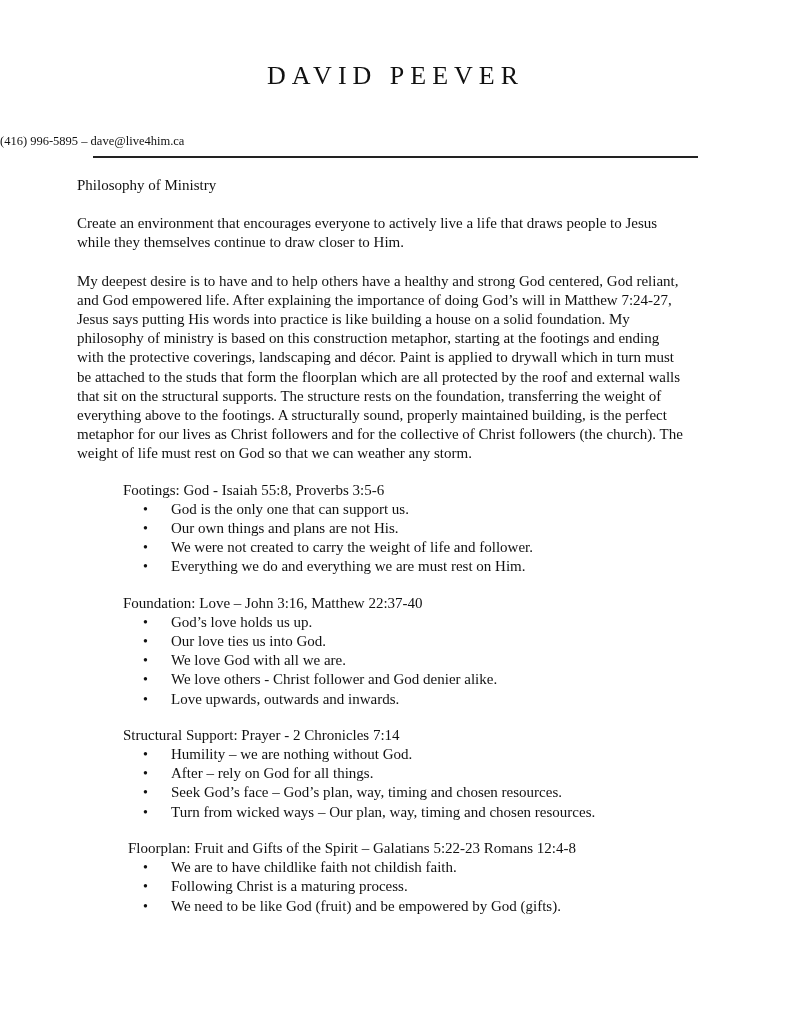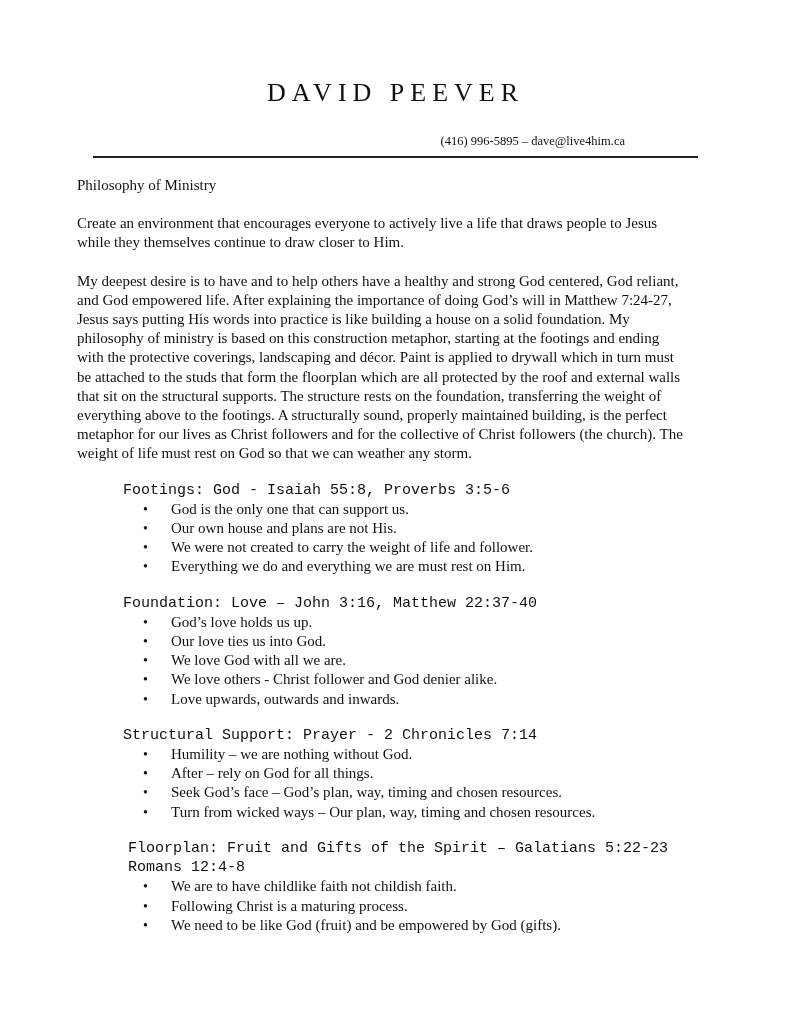--- a/index.html
+++ b/index.html
@@ -2,43 +2,43 @@
 <html><head>
   <meta charset="utf-8">
   <style>
     html, body { margin: 0; padding: 0; background: #ffffff; }
     body {
       width: 791px; height: 1023px; position: relative; overflow: hidden;
       font-family: "Liberation Serif", "DejaVu Serif", serif;
       color: #111111;
     }
     .name {
-      position: absolute; left: 0; width: 791px; top: 78px;
+      position: absolute; left: 0; width: 791px; top: 61px;
       text-align: center; font-size: 26px; letter-spacing: 6px;
       font-weight: normal; margin: 0;
     }
     .contact {
       position: absolute; left: 0; width: 625px; top: 134px;
-      text-align: right; font-size: 12.5px;
+      text-align: left; font-size: 12.5px;
     }
     .rule {
       position: absolute; left: 93px; width: 605px; top: 156px;
       height: 2px; background: #222222; border: 0; margin: 0;
     }
     .content {
       position: absolute; left: 77px; top: 176px; width: 610px;
       font-size: 15px; line-height: 19.2px;
     }
     .content p { margin: 0; }
     .heading { margin-bottom: 19px !important; }
     .intro { margin-bottom: 19px !important; }
     .body-para { margin-bottom: 17px !important; }
     .section { margin-left: 46px; margin-bottom: 17px; }
     .section.indent-more { margin-left: 51px; }
-    .section-title { margin: 0; font-family: Liberation Mono, monospace; }
+    .section-title { margin: 0; }
     .section ul { margin: 0; padding: 0; list-style: none; }
     .section li { position: relative; padding-left: 48px; }
     .section li .bullet {
       position: absolute; left: 20px; top: 0; font-size: 14px;
     }
   </style>
 </head>
 <body>
 
 <h1 class="name">DAVID PEEVER</h1>
@@ -47,21 +47,21 @@
 
 <div class="content">
   <p class="heading">Philosophy of Ministry</p>
   <p class="intro">Create an environment that encourages everyone to actively live a life that draws people to Jesus while they themselves continue to draw closer to Him.</p>
   <p class="body-para">My deepest desire is to have and to help others have a healthy and strong God centered, God reliant, and God empowered life. After explaining the importance of doing God’s will in Matthew 7:24-27, Jesus says putting His words into practice is like building a house on a solid foundation. My philosophy of ministry is based on this construction metaphor, starting at the footings and ending with the protective coverings, landscaping and décor.  Paint is applied to drywall which in turn must be attached to the studs that form the floorplan which are all protected by the roof and external walls that sit on the structural supports.  The structure rests on the foundation, transferring the weight of everything above to the footings. A structurally sound, properly maintained building, is the perfect metaphor for our lives as Christ followers and for the collective of Christ followers (the church). The weight of life must rest on God so that we can weather any storm.</p>
 
   <div class="section">
     <p class="section-title">Footings: God - Isaiah 55:8, Proverbs 3:5-6</p>
     <ul>
       <li><span class="bullet">•</span><span>God is the only one that can support us.</span></li>
-      <li><span class="bullet">•</span><span>Our own house and plans are not His.</span></li>
+      <li><span class="bullet">•</span><span>Our own things and plans are not His.</span></li>
       <li><span class="bullet">•</span><span>We were not created to carry the weight of life and follower.</span></li>
       <li><span class="bullet">•</span><span>Everything we do and everything we are must rest on Him.</span></li>
     </ul>
   </div>
 
   <div class="section">
     <p class="section-title">Foundation: Love – John 3:16, Matthew 22:37-40</p>
     <ul>
       <li><span class="bullet">•</span><span>God’s love holds us up.</span></li>
       <li><span class="bullet">•</span><span>Our love ties us into God.</span></li>

